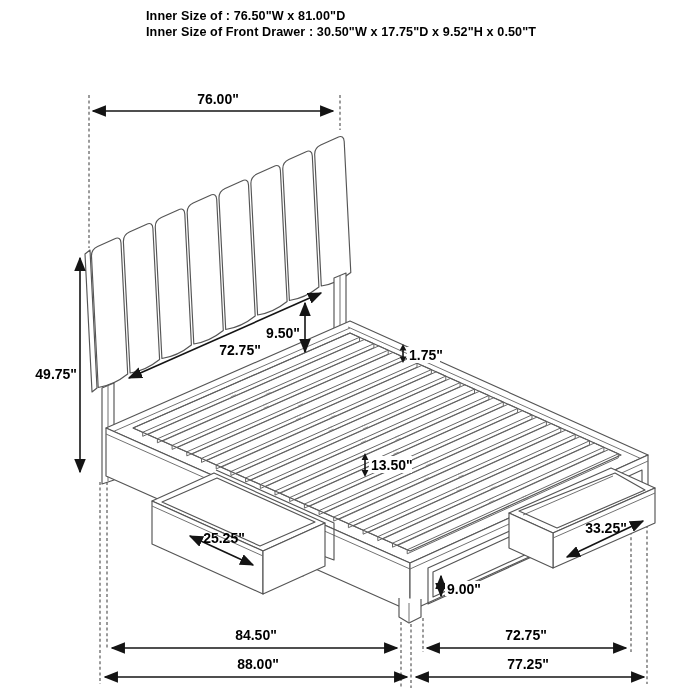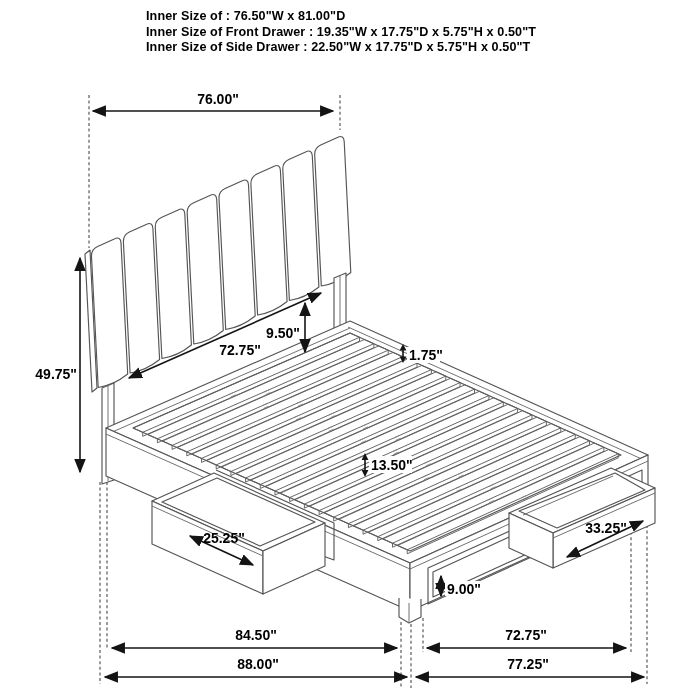--- a/index.html
+++ b/index.html
@@ -17,22 +17,21 @@
   svg text{font-family:"Liberation Sans",sans-serif;font-weight:bold;font-size:14px;fill:#000;}
   .whitebox{fill:#fff;stroke:none;}
 </style>
 </head>
 <body>
 
 <div id="stage">
 
   <div id="header">
     <div>Inner Size of : 76.50"W x 81.00"D</div>
-    <div>Inner Size of Front Drawer : 19.35"W x 17.75"D x 5.75"H x 0.50"T</div>
-    <div>Inner Size of Side Drawer : 22.50"W x 17.75"D x 5.75"H x 0.50"T</div>
+    <div>Inner Size of Front Drawer : 30.50"W x 17.75"D x 9.52"H x 0.50"T</div>
   </div>
 
   <svg width="700" height="700" viewBox="0 0 700 700">
     <defs>
       <marker id="ae" viewBox="0 0 10 8" refX="9" refY="4" markerWidth="9" markerHeight="7.2" orient="auto">
         <path d="M0,0 L10,4 L0,8 Z" fill="#141414"></path>
       </marker>
       <marker id="as" viewBox="0 0 10 8" refX="1" refY="4" markerWidth="9" markerHeight="7.2" orient="auto">
         <path d="M10,0 L0,4 L10,8 Z" fill="#141414"></path>
       </marker>

